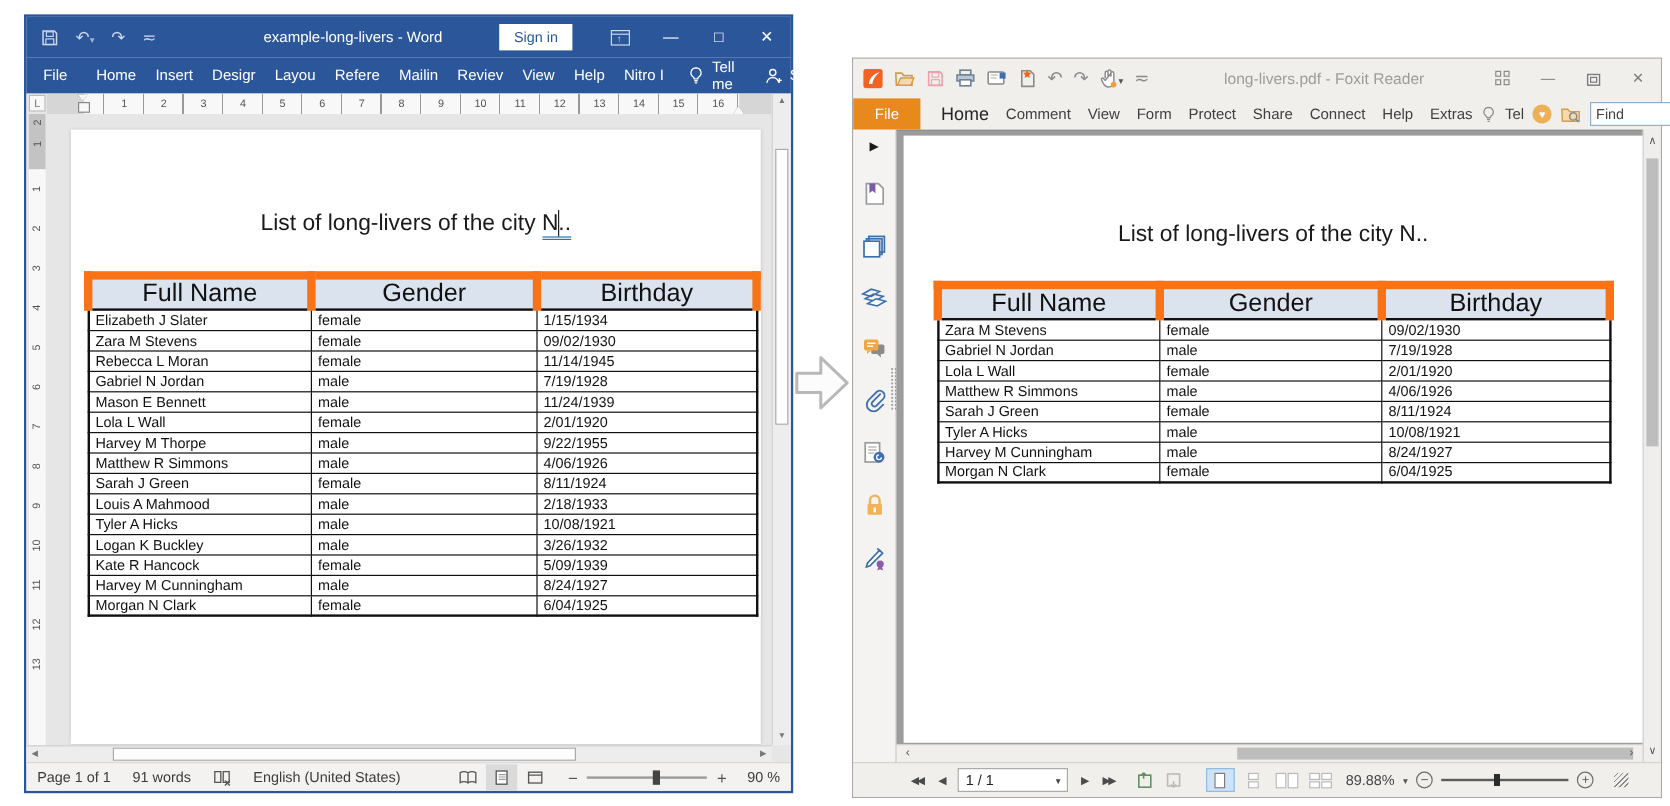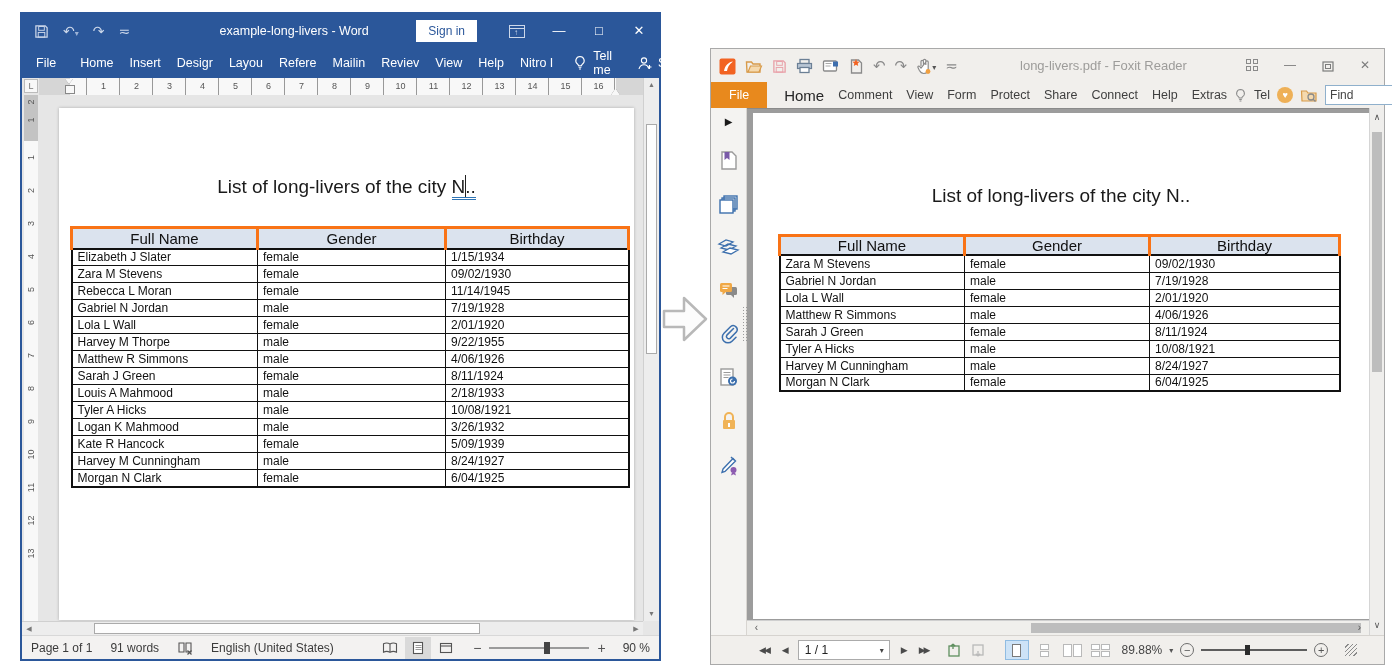--- a/index.html
+++ b/index.html
@@ -46,21 +46,21 @@
   .w-ruler-v { position:absolute; left:2px; top:17px; width:14px; bottom:14px; background:#f8f8f8; }
   .w-ruler-v .vmargin { height:46px; background:#c3c3c3; display:flex; flex-direction:column; align-items:center; justify-content:flex-start; padding-top:2px; gap:8px; }
   .w-ruler-v span { display:block; font-size:9px; color:#555; transform:rotate(-90deg); width:14px; text-align:center; }
   .w-ruler-v .vnums span { height:33px; line-height:33px; }
   .w-page { position:absolute; left:37px; top:30px; width:575px; height:512px; background:#fff;
     box-shadow:0 0 3px rgba(0,0,0,.25); }
   .w-doc-title { position:absolute; left:0; right:0; top:68px; text-align:center; font-size:19px; color:#1a1a1a; }
   .marked { position:relative; border-bottom:3px double #2e74b5; }
   .caret { position:absolute; left:13px; top:-1px; width:1px; height:22px; background:#222; }
   table.doc-table { border-collapse:collapse; table-layout:fixed; position:absolute; background:#fff; }
-  .doc-table th { background:#dbe3ee; font-weight:normal; font-size:15px; color:#111; text-align:center; border:3px solid #f97316; }
+  .doc-table th { background:#dbe3ee; font-weight:normal; font-size:21px; color:#111; text-align:center; border:7px solid #f97316; }
   .doc-table td { font-size:12px; color:#111; text-align:left; padding:0 0 0 5px; border:1px solid #111; white-space:nowrap; overflow:hidden; }
   .doc-table { border:2px solid #111; }
   .doc-table thead th { border-bottom:2px solid #111; }
   .word-table { left:11px; top:118px; width:557px; }
   .word-table th { height:21px; }
   .word-table td { height:17px; }
   .word-table th:nth-child(1){width:186px} .word-table th:nth-child(2){width:188px} .word-table th:nth-child(3){width:183px}
 
   .w-vscroll { position:absolute; right:0; top:0; width:16px; height:calc(100% - 14px); background:#ededed; border-left:1px solid #d0d0d0; }
   .w-vscroll .arr { position:absolute; left:0; width:100%; text-align:center; font-size:7px; color:#777; height:14px; line-height:14px; }
@@ -291,20 +291,25 @@
                 <td>Rebecca L Moran</td>
                 <td>female</td>
                 <td>11/14/1945</td>
               </tr>
               <tr>
                 <td>Gabriel N Jordan</td>
                 <td>male</td>
                 <td>7/19/1928</td>
               </tr>
               <tr>
+                <td>Mason E Bennett</td>
+                <td>male</td>
+                <td>11/24/1939</td>
+              </tr>
+              <tr>
                 <td>Lola L Wall</td>
                 <td>female</td>
                 <td>2/01/1920</td>
               </tr>
               <tr>
                 <td>Harvey M Thorpe</td>
                 <td>male</td>
                 <td>9/22/1955</td>
               </tr>
               <tr>
@@ -321,21 +326,21 @@
                 <td>Louis A Mahmood</td>
                 <td>male</td>
                 <td>2/18/1933</td>
               </tr>
               <tr>
                 <td>Tyler A Hicks</td>
                 <td>male</td>
                 <td>10/08/1921</td>
               </tr>
               <tr>
-                <td>Logan K Mahmood</td>
+                <td>Logan K Buckley</td>
                 <td>male</td>
                 <td>3/26/1932</td>
               </tr>
               <tr>
                 <td>Kate R Hancock</td>
                 <td>female</td>
                 <td>5/09/1939</td>
               </tr>
               <tr>
                 <td>Harvey M Cunningham</td>

